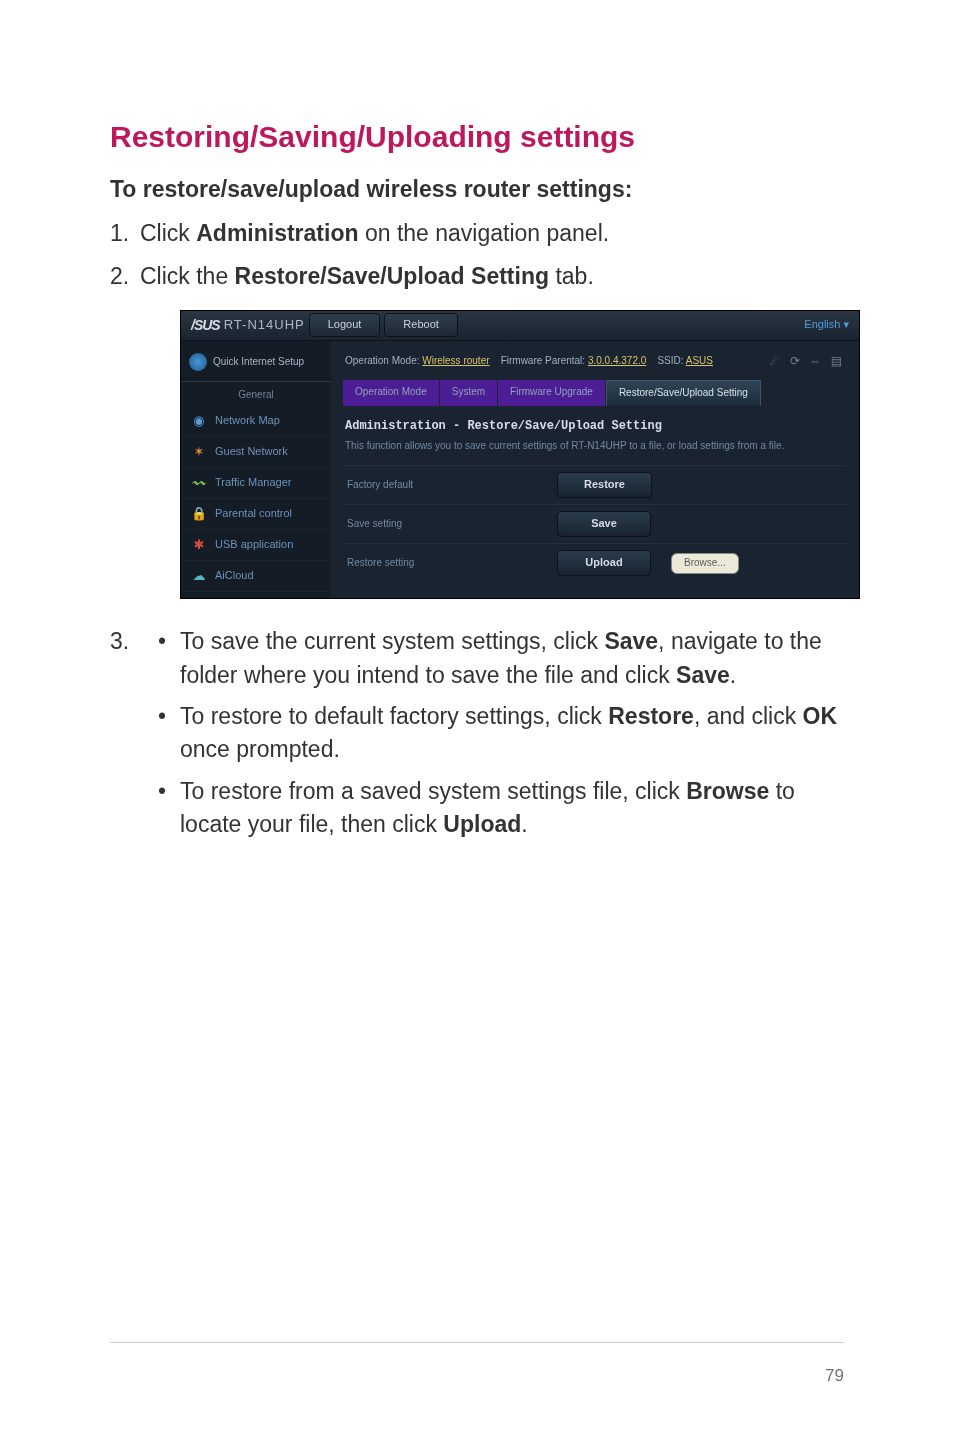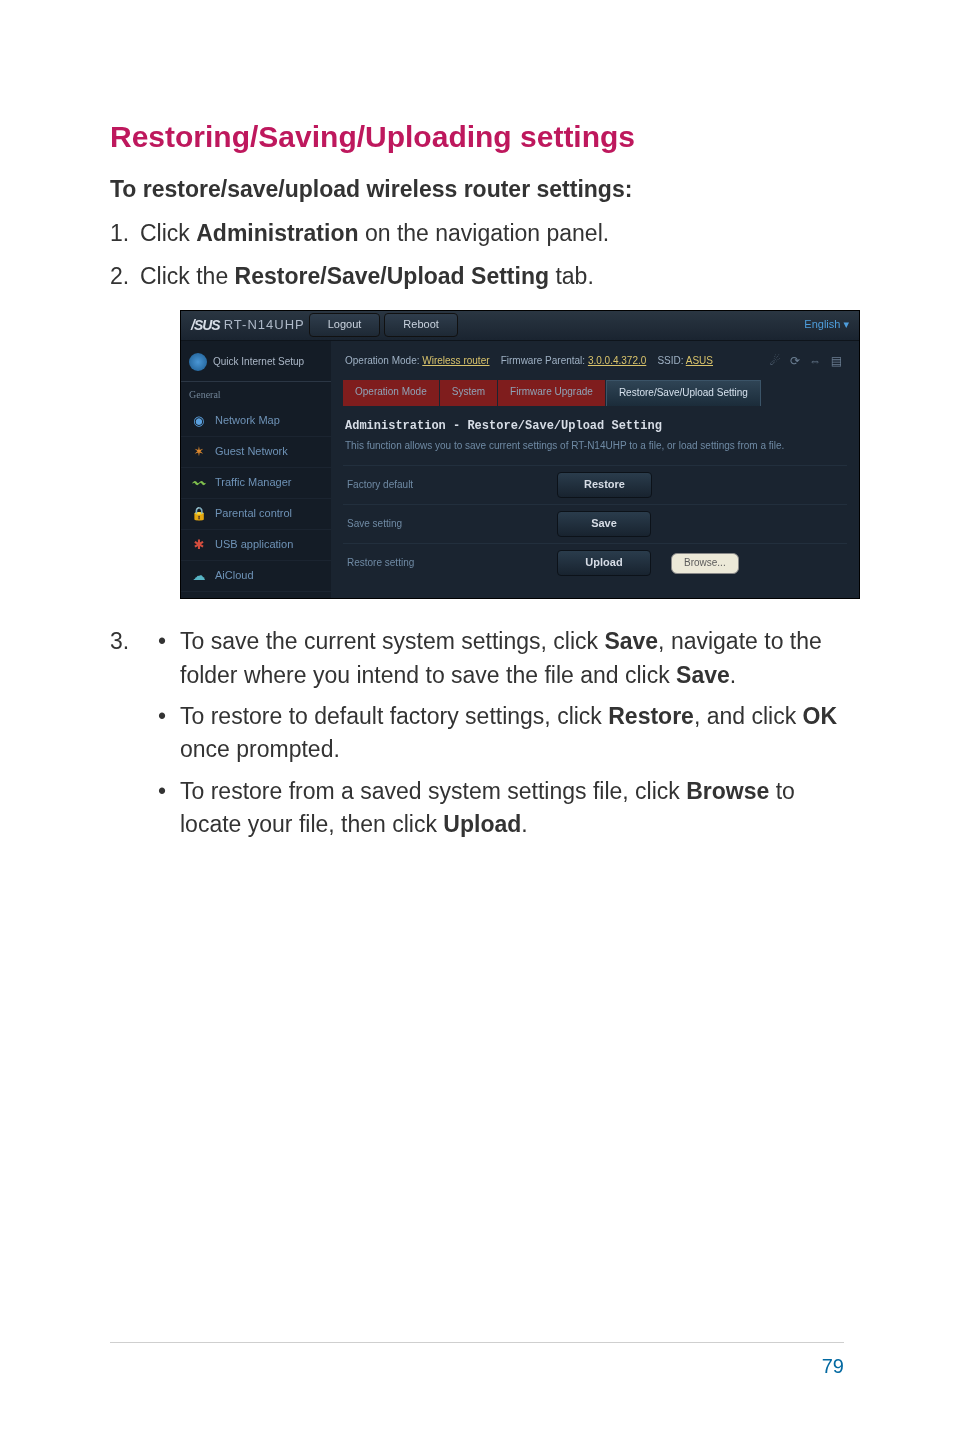--- a/index.html
+++ b/index.html
@@ -120,25 +120,24 @@
       color: #aab6c6;
       font-size: 10px;
       line-height: 1.2;
     }
     .ss-quick-icon {
       width: 18px; height: 18px;
       background: radial-gradient(#4a96d4, #1b5a8f);
       border-radius: 50%;
     }
     .ss-general {
-      text-align: left;
+      text-align: center;
       color: #718497;
       font-size: 10px;
-      padding: 6px 8px 4px;
-      font-family: Liberation Serif, serif;
+      padding: 6px 1px 4px;
     }
     .ss-item {
       display: flex;
       align-items: center;
       gap: 8px;
       padding: 7px 10px;
       color: #6e92b6;
       font-size: 11px;
       border-bottom: 1px solid #1b2430;
     }
@@ -171,21 +170,21 @@
     .ss-status-icons { color: #6b7e92; letter-spacing: 3px; font-size: 12px; }
 
     .ss-tabs {
       display: flex;
       gap: 0;
       font-size: 10px;
       margin-bottom: 6px;
     }
     .ss-tab {
       padding: 5px 12px;
-      background: #7f1d1d;
+      background: #4c1d95;
       color: #8fa3b7;
       border-right: 1px solid #1b2430;
     }
     .ss-tab.active {
       background: linear-gradient(#2f4455, #1b2c3a);
       color: #d5e0ec;
       border: 1px solid #3b5468;
       border-bottom: none;
     }
 
@@ -228,24 +227,24 @@
       background: #ece9d8;
       color: #5b5b5b;
       border: 1px solid #888;
       border-radius: 6px;
       padding: 2px 12px;
       font-size: 10px;
     }
 
     .page-number {
       position: absolute;
-      bottom: 60px;
+      bottom: 52px;
       right: 110px;
-      font-size: 20px;
-      color: #0369a1;
+      font-size: 17px;
+      color: #737373;
     }
     .footer-line {
       position: absolute;
       bottom: 95px;
       left: 110px;
       right: 110px;
       height: 1px;
       background: #cfcfcf;
     }
   </style>

